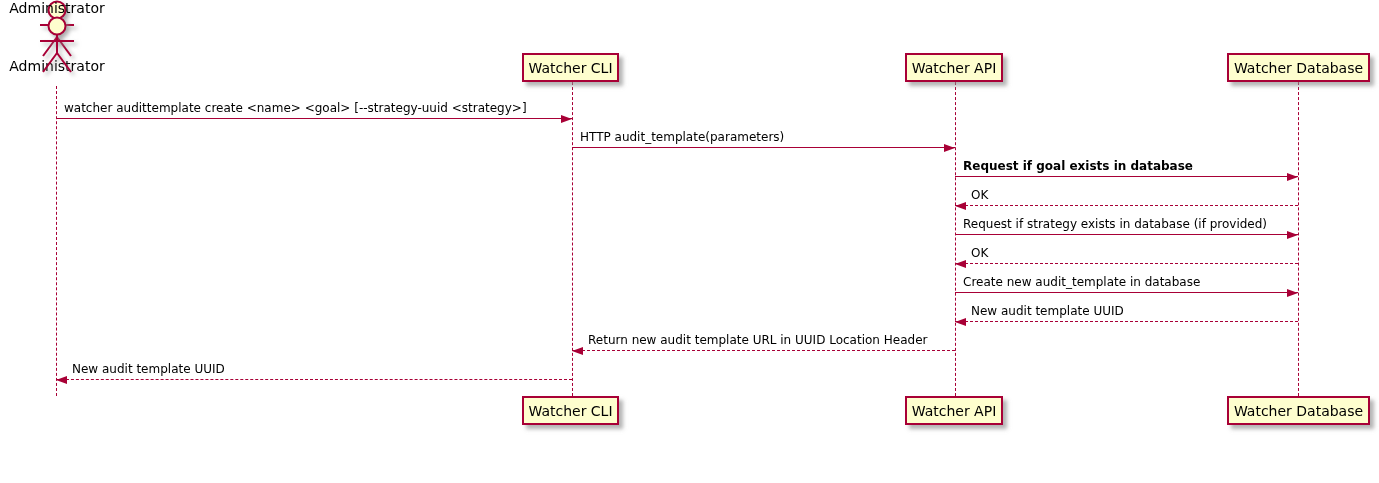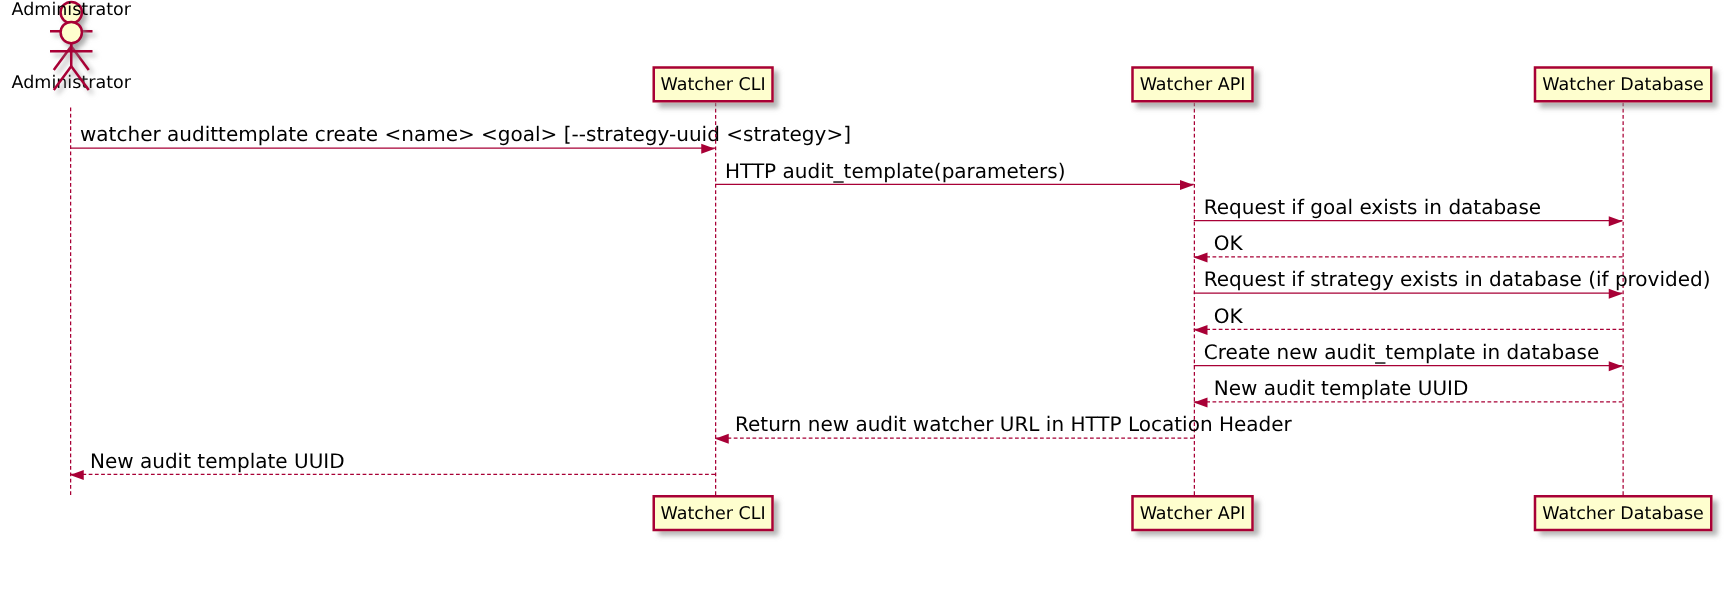--- a/index.html
+++ b/index.html
@@ -18,21 +18,21 @@
     display:flex;align-items:center;justify-content:center;
     font-size:14px;white-space:nowrap;padding:0 4px;text-align:right;
   }
   .lifeline{position:absolute;width:0;border-left:1px dashed var(--accent);}
   .msg-line{position:absolute;height:0;}
   .msg-line.solid{border-top:1px solid var(--accent);}
   .msg-line.dashed{border-top:1px dashed var(--accent);}
   .arrowhead{position:absolute;width:0;height:0;border-top:4px solid transparent;border-bottom:4px solid transparent;}
   .arrowhead.right{border-left:11px solid var(--accent);}
   .arrowhead.left{border-right:11px solid var(--accent);}
-  .msg-label{position:absolute;font-size:16px;height:16px;line-height:16px;white-space:nowrap;}
+  .msg-label{position:absolute;font-size:12px;height:16px;line-height:16px;white-space:nowrap;}
   .actor-wrap{position:absolute;width:114px;display:flex;flex-direction:column;align-items:center;}
   .actor-label{font-size:14px;text-align:center;white-space:nowrap;}
   .actor-figure{filter:drop-shadow(3px 3px 2px rgba(140,140,140,0.7));}
 </style>
 </head>
 <body>
 
 <div class="diagram">
 
   <div class="actor-wrap" style="left:0;top:5;">
@@ -73,36 +73,36 @@
     </div>
   <div id="messages">
       <div class="msg-line solid" style="left: 56px; top: 118px; width: 516px;"></div>
       <div class="arrowhead right" style="left: 561px; top: 114.5px;"></div>
       <div class="msg-label" style="left: 64px; top: 100px;">watcher audittemplate create &lt;name&gt; &lt;goal&gt; [--strategy-uuid &lt;strategy&gt;]</div>
       <div class="msg-line solid" style="left: 572px; top: 147px; width: 383px;"></div>
       <div class="arrowhead right" style="left: 944px; top: 143.5px;"></div>
       <div class="msg-label" style="left: 580px; top: 129px;">HTTP audit_template(parameters)</div>
       <div class="msg-line solid" style="left: 955px; top: 176px; width: 343px;"></div>
       <div class="arrowhead right" style="left: 1287px; top: 172.5px;"></div>
-      <div class="msg-label" style="left: 963px; top: 158px;">Request if goal exists in database</div>
+      <div class="msg-label" style="left: 963px; top: 158px; font-weight: bold;">Request if goal exists in database</div>
       <div class="msg-line dashed" style="left: 955px; top: 205px; width: 343px;"></div>
       <div class="arrowhead left" style="left: 955px; top: 201.5px;"></div>
       <div class="msg-label" style="left: 971px; top: 187px;">OK</div>
       <div class="msg-line solid" style="left: 955px; top: 234px; width: 343px;"></div>
       <div class="arrowhead right" style="left: 1287px; top: 230.5px;"></div>
       <div class="msg-label" style="left: 963px; top: 216px;">Request if strategy exists in database (if provided)</div>
       <div class="msg-line dashed" style="left: 955px; top: 263px; width: 343px;"></div>
       <div class="arrowhead left" style="left: 955px; top: 259.5px;"></div>
       <div class="msg-label" style="left: 971px; top: 245px;">OK</div>
       <div class="msg-line solid" style="left: 955px; top: 292px; width: 343px;"></div>
       <div class="arrowhead right" style="left: 1287px; top: 288.5px;"></div>
       <div class="msg-label" style="left: 963px; top: 274px; text-align: center;">Create new audit_template in database</div>
       <div class="msg-line dashed" style="left: 955px; top: 321px; width: 343px;"></div>
       <div class="arrowhead left" style="left: 955px; top: 317.5px;"></div>
       <div class="msg-label" style="left: 971px; top: 303px;">New audit template UUID</div>
       <div class="msg-line dashed" style="left: 572px; top: 350px; width: 383px;"></div>
       <div class="arrowhead left" style="left: 572px; top: 346.5px;"></div>
-      <div class="msg-label" style="left: 588px; top: 332px;">Return new audit watcher URL in HTTP Location Header</div>
+      <div class="msg-label" style="left: 588px; top: 332px;">Return new audit template URL in UUID Location Header</div>
       <div class="msg-line dashed" style="left: 56px; top: 379px; width: 516px;"></div>
       <div class="arrowhead left" style="left: 56px; top: 375.5px;"></div>
       <div class="msg-label" style="left: 72px; top: 361px;">New audit template UUID</div>
     </div>
 </div>
 
 </body></html>

